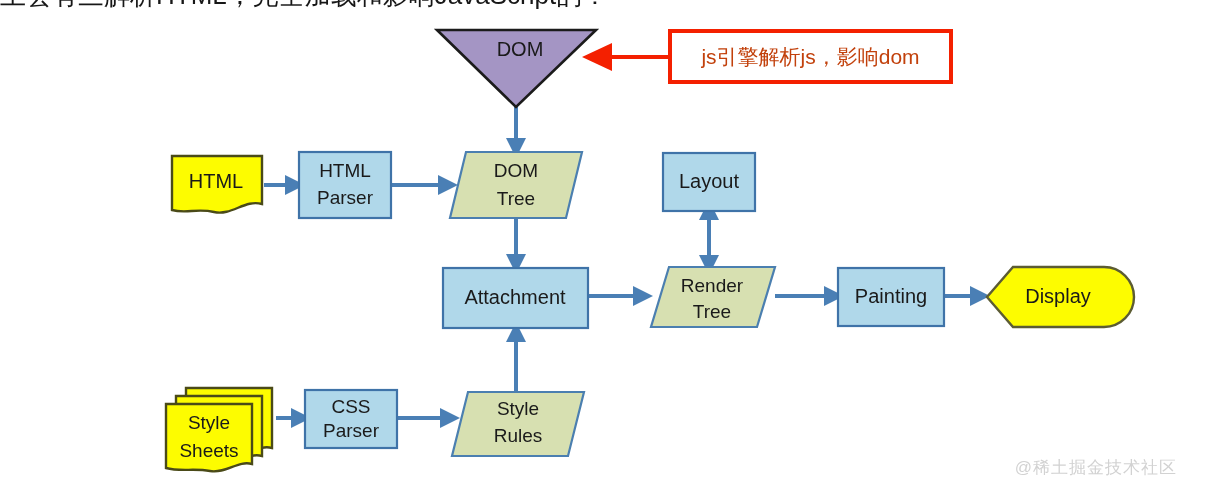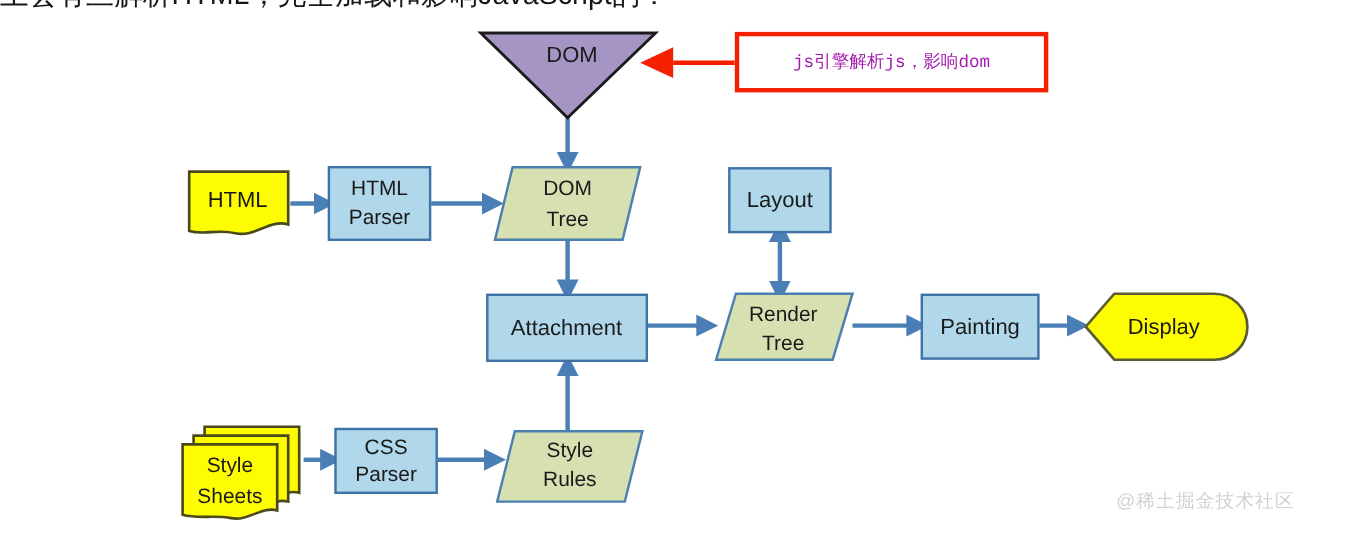--- a/index.html
+++ b/index.html
@@ -94,29 +94,29 @@
     width: 285px;
     height: 55px;
     border: 4px solid #f42000;
     background: #ffffff;
     box-sizing: border-box;
     display: flex;
     align-items: center;
     justify-content: center;
   }
   #annotation-text {
-    color: #a21caf;
-    font-size: 16px;
-    font-family: Liberation Mono, monospace;
+    color: #c2410c;
+    font-size: 21px;
+    font-family: Liberation Sans, sans-serif;
     white-space: nowrap;
   }
   #watermark {
     position: absolute;
     right: 16px;
-    bottom: 28px;
+    bottom: 16px;
     color: #d2d2d2;
     font-size: 17px;
     font-family: "Liberation Sans", "DejaVu Sans", sans-serif;
     letter-spacing: 1px;
     user-select: none;
     margin-top: 16px;
   }
 </style>
 </head>
 <body>

